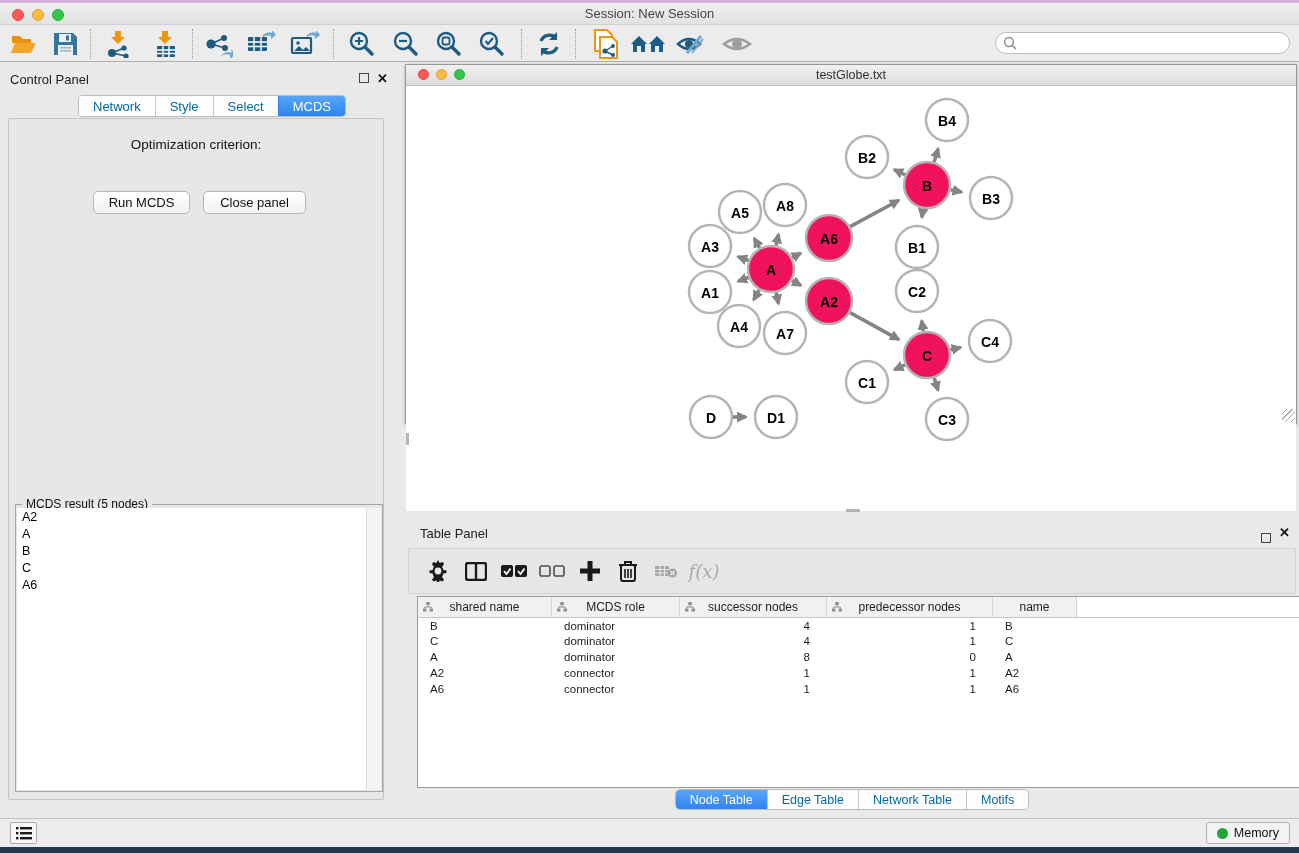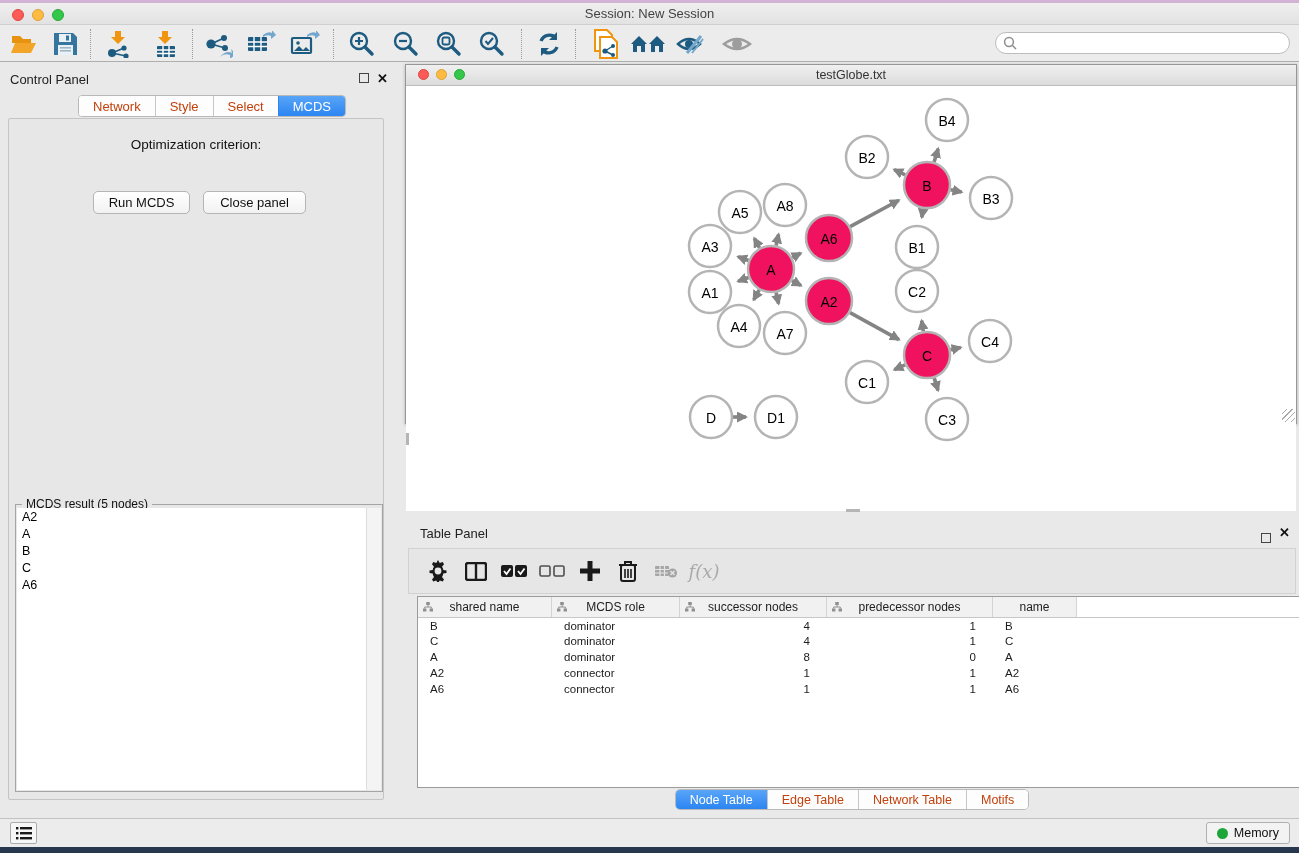--- a/index.html
+++ b/index.html
@@ -26,21 +26,21 @@
   #search-input { border:none; outline:none; flex:1; font-size:12px; background:transparent; height:18px; }
 
   
   #control-panel { left:0; top:62px; width:392px; height:756px; background:#e9e9e9; }
   #cp-title { left:10px; top:10px; font-size:13px; color:#222; }
   .panel-btn { position:absolute; top:10px; font-size:12px; color:#222; cursor:default; }
   .float-sq { width:10px; height:10px; border:1.5px solid #444; display:inline-block; }
   .close-x { font-weight:bold; font-size:13px; color:#111; }
 
   #cp-tabs { left:78px; top:33px; display:flex; height:22px; border:1px solid #b9b9b9; border-radius:4px; overflow:hidden; background:#fff; }
-  .seg { font-size:13px; padding:0 14px; line-height:21px; color:#c2410c; border-left:1px solid #c6c6c6; background:#fdfdfd; }
+  .seg { font-size:13px; padding:0 14px; line-height:21px; color:#0369a1; border-left:1px solid #c6c6c6; background:#fdfdfd; }
   .seg:first-child { border-left:none; }
   .seg.active { background:linear-gradient(#59a5f8,#2c85f2); color:#fff; border-left-color:#2c85f2; }
 
   #cp-pane { left:8px; top:56px; width:376px; height:682px; background:#e7e7e7; border:1px solid #c4c4c4; border-radius:2px; }
   #opt-label { width:100%; top:18px; text-align:center; font-size:13.5px; color:#111; }
   #criterion-select { left:34px; top:38px; width:313px; height:24px; background:#fff; border:1px solid #adadad; border-radius:4px; display:flex; align-items:center; }
   #criterion-value { flex:1; font-size:13px; padding-left:9px; color:#111; white-space:nowrap; }
   #criterion-stepper { width:20px; height:24px; margin:-1px; border-radius:0 4px 4px 0; background:linear-gradient(#6cb0f9,#2c84f1); color:#fff; font-size:8px; line-height:9px; text-align:center; padding-top:3px; }
   .cp-btn { position:absolute; top:72px; height:23px; background:linear-gradient(#ffffff,#f2f2f2); border:1px solid #b5b5b5; border-radius:5px; font-size:13px; color:#111; text-align:center; line-height:21px; }
   #run-btn { left:84px; width:97px; }
@@ -50,21 +50,21 @@
   #result-legend { position:absolute; left:6px; top:-8px; background:#e7e7e7; padding:0 4px; font-size:12px; color:#111; }
   #result-list { position:absolute; left:1px; top:3px; width:350px; height:282px; background:#fff; overflow:hidden; }
   #result-scroll { position:absolute; right:1px; top:3px; width:15px; height:282px; background:#f4f4f4; border-left:1px solid #ddd; }
   .result-item { font-size:12.5px; padding:1.5px 0 1.5px 5px; color:#000; }
 
   
   #net-window { left:405px; top:64px; width:892px; height:360px; background:#fff; border:1px solid #979797; box-shadow:0 1px 3px rgba(0,0,0,.25); }
   #net-titlebar { left:0; top:0; width:100%; height:21px; background:linear-gradient(#f0f0f0,#dcdcdc); border-bottom:1px solid #bdbdbd; }
   #net-titlebar .tl { top:4px; width:11px; height:11px; }
   #net-title { width:100%; text-align:center; font-size:12.5px; color:#333; line-height:20px; }
-  #net-canvas { left:0; top:21px; width:890px; height:425px; background:#fff; }
+  #net-canvas { left:0; top:21px; width:890px; height:425px; background:#fff;font-weight:bold; }
   #net-scroll-left { left:0px; top:368px; width:3px; height:12px; background:#b5b5b5; }
   #net-scroll-bottom { left:440px; top:444px; width:14px; height:3px; background:#b5b5b5; }
   #resize-grip { right:1px; bottom:1px; width:13px; height:13px;
      background:repeating-linear-gradient(135deg, transparent 0 3px, #aaa 3px 4px); }
   .node-label { font-size:14px; fill:#000; text-anchor:middle; dominant-baseline:central; }
 
   
   #table-panel { left:405px; top:522px; width:894px; height:296px; }
   #tp-title { left:15px; top:4px; font-size:13px; color:#222; }
   #tp-toolbar { left:3px; top:26px; width:888px; height:46px; background:#e6e6e6; border:1px solid #d2d2d2; display:flex; align-items:center; gap:0; }

